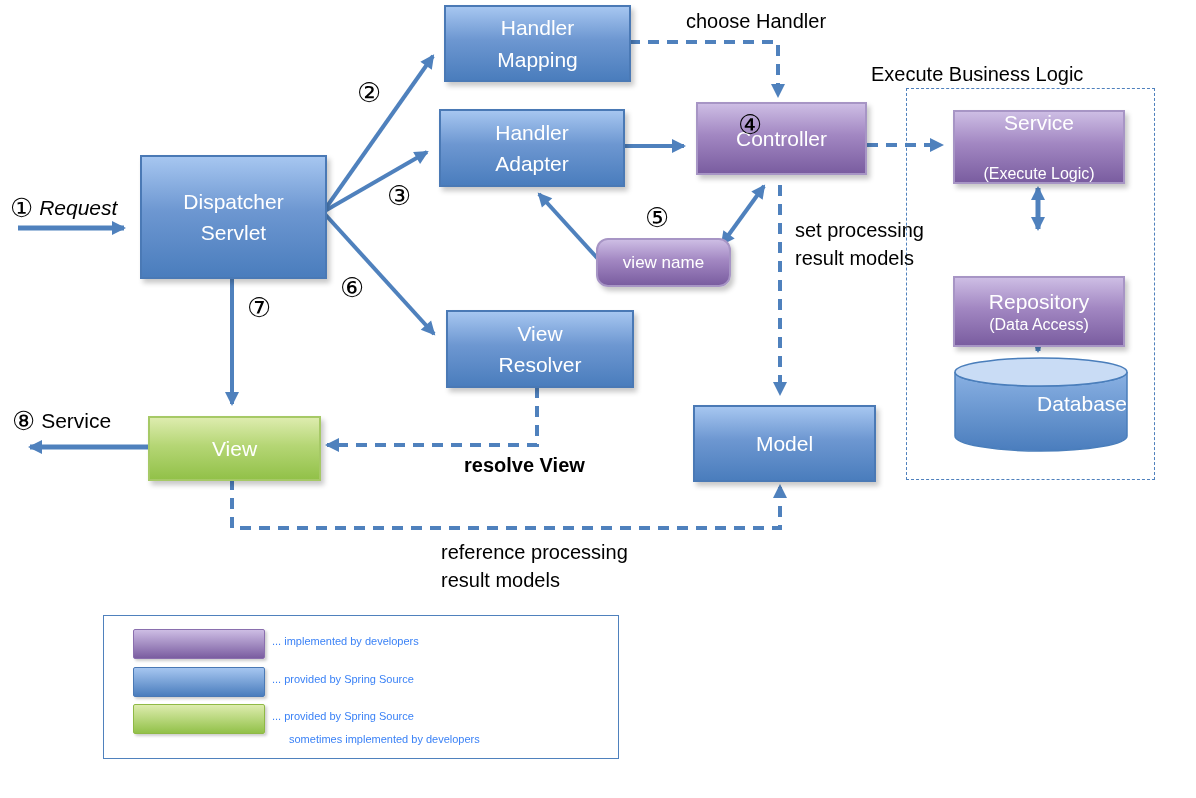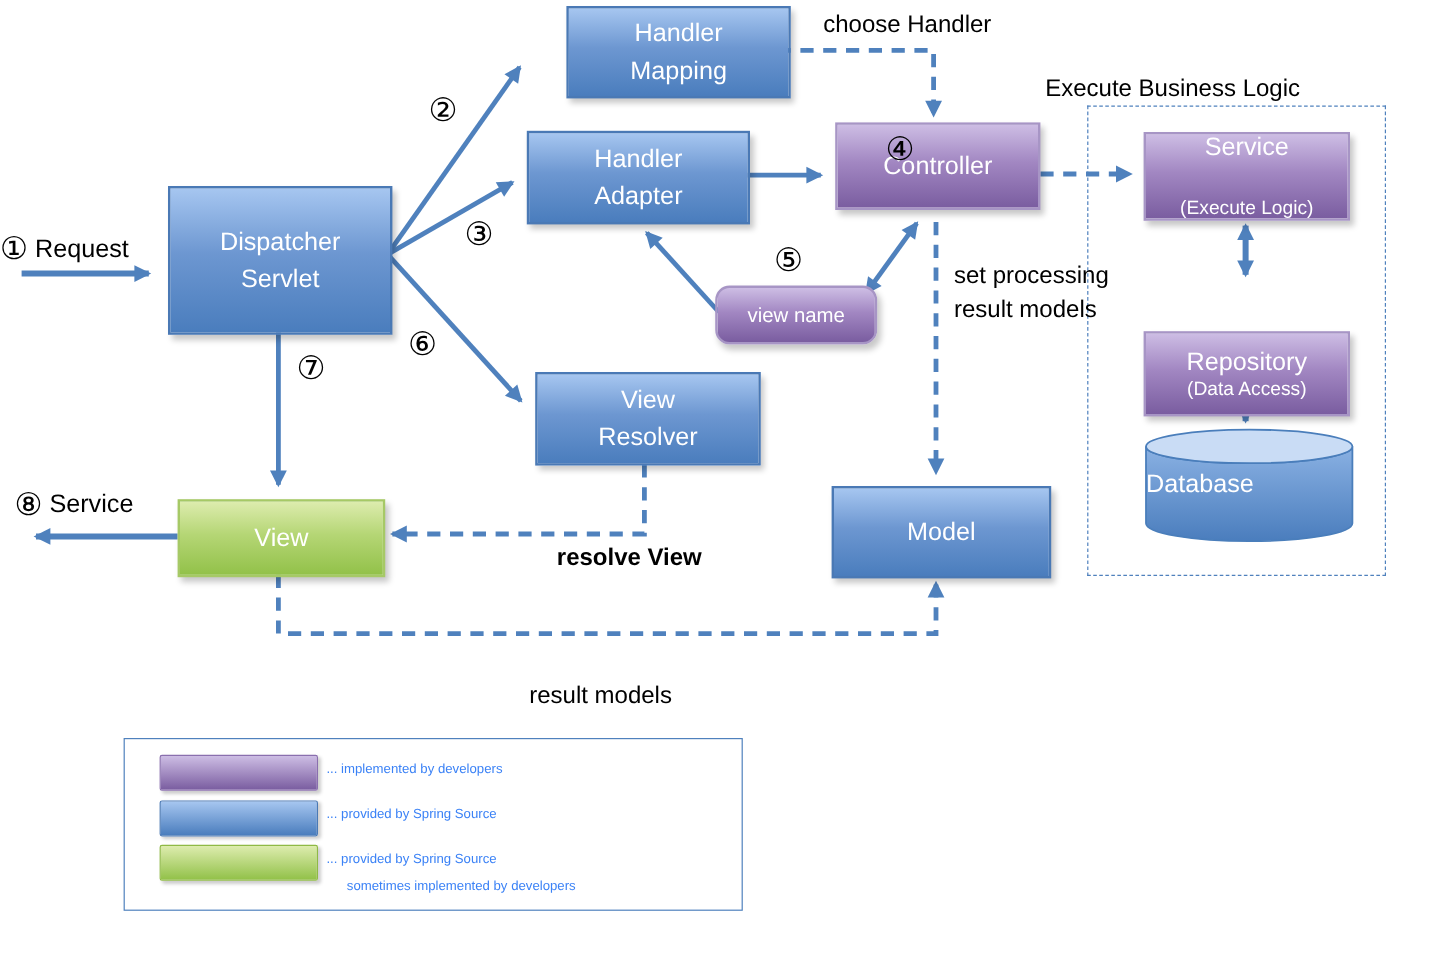--- a/index.html
+++ b/index.html
@@ -24,21 +24,21 @@
   .lbl{font-size:21px;}
   .sub{font-size:16px;margin-top:2px;}
   .badge{
     position:absolute;z-index:3;font-size:27px;line-height:1;color:#000;
     font-family:"DejaVu Sans",sans-serif;
   }
   .flow-label{position:absolute;z-index:3;font-size:21px;color:#000;white-space:nowrap;}
   .flow-label .badge-inline{font-size:26px;font-family:"DejaVu Sans",sans-serif;vertical-align:-2px;}
   .anno{position:absolute;z-index:3;font-size:20px;color:#000;white-space:nowrap;}
   .db-label{
-    position:absolute;z-index:2;left:955px;top:392px;width:172px;text-align:left;
+    position:absolute;z-index:2;left:955px;top:392px;width:172px;text-align:right;
     color:#fff;font-size:21px;
   }
   
   .legend-box{position:absolute;left:103px;top:615px;width:514px;height:142px;border:1px solid #4f81bd;z-index:2;background:#fff;}
   .swatch{position:absolute;z-index:3;width:130px;height:28px;border-radius:2px;box-shadow:2px 2px 3px rgba(0,0,0,0.2);}
   .sw-purple{left:133px;top:629px;background:linear-gradient(180deg,#cdbde4,#7a5da0);border:1px solid #8a6fae;}
   .sw-blue{left:133px;top:667px;background:linear-gradient(180deg,#a6c6f0,#4a7dbd);border:1px solid #4a79b5;}
   .sw-green{left:133px;top:704px;background:linear-gradient(180deg,#ddecae,#92c149);border:1px solid #8fb945;}
   .legend-text{position:absolute;z-index:3;font-size:11px;color:#3b82f6;white-space:nowrap;}
 </style>
@@ -94,21 +94,21 @@
     <g>
       <path d="M955,372 L955,436 A86,15 0 0,0 1127,436 L1127,372 A86,14 0 0,1 955,372 Z" fill="url(#cylGrad)" stroke="#4a7ebb" stroke-width="1.5"></path>
       <ellipse cx="1041" cy="372" rx="86" ry="14" fill="#c9dcf5" stroke="#4a7ebb" stroke-width="1.5"></ellipse>
     </g>
   </svg>
 
   <div class="node blue" style="left:140px;top:155px;width:183px;height:120px;">
     <div class="inner lbl">Dispatcher Servlet</div>
   </div>
 
-  <div class="node blue" style="left:444px;top:5px;width:183px;height:73px;margin-left:28px;">
+  <div class="node blue" style="left:444px;top:5px;width:183px;height:73px;">
     <div class="inner lbl">Handler Mapping</div>
   </div>
 
   <div class="node blue" style="left:439px;top:109px;width:182px;height:74px;">
     <div class="inner lbl">Handler Adapter</div>
   </div>
 
   <div class="node purple" style="left:696px;top:102px;width:167px;height:69px;">
     <div class="lbl">Controller</div>
   </div>
@@ -134,41 +134,42 @@
   <div class="node green" style="left:148px;top:416px;width:169px;height:61px;">
     <div class="lbl">View</div>
   </div>
 
   <div class="node blue" style="left:693px;top:405px;width:179px;height:73px;">
     <div class="lbl">Model</div>
   </div>
 
   <div class="db-label">Database</div>
 
-  <div class="flow-label" style="left:0;top:193px;">
+  <div class="flow-label" style="left:10px;top:193px;font-style:italic;">
     <span class="badge-inline">①</span>
     <span>Request</span>
   </div>
   <div class="flow-label" style="left:12px;top:406px;">
     <span class="badge-inline">⑧</span>
     <span>Service</span>
   </div>
 
   <div class="badge" style="left:357px;top:79px;">②</div>
   <div class="badge" style="left:387px;top:182px;">③</div>
   <div class="badge" style="left:738px;top:111px;">④</div>
   <div class="badge" style="left:645px;top:204px;">⑤</div>
   <div class="badge" style="left:340px;top:274px;">⑥</div>
   <div class="badge" style="left:247px;top:294px;">⑦</div>
 
   <div class="anno" style="left:686px;top:10px;">choose Handler</div>
   <div class="anno" style="left:871px;top:63px;">Execute Business Logic</div>
   <div class="anno" style="left:795px;top:219px;">set processing</div>
   <div class="anno" style="left:795px;top:247px;">result models</div>
   <div class="anno" style="left:464px;top:454px;font-weight:bold;">resolve View</div>
+  <div class="anno" style="left:441px;top:541px;">reference processing</div>
   <div class="anno" style="left:441px;top:569px;">result models</div>
 
   <div class="legend-box"></div>
   <div class="swatch sw-purple"></div>
   <div class="swatch sw-blue"></div>
   <div class="swatch sw-green"></div>
   <div class="legend-text" style="left:272px;top:635px;">... implemented by developers</div>
   <div class="legend-text" style="left:272px;top:673px;">... provided by Spring Source</div>
   <div class="legend-text" style="left:272px;top:710px;">... provided by Spring Source</div>
   <div class="legend-text" style="left:289px;top:733px;">sometimes implemented by developers</div>

